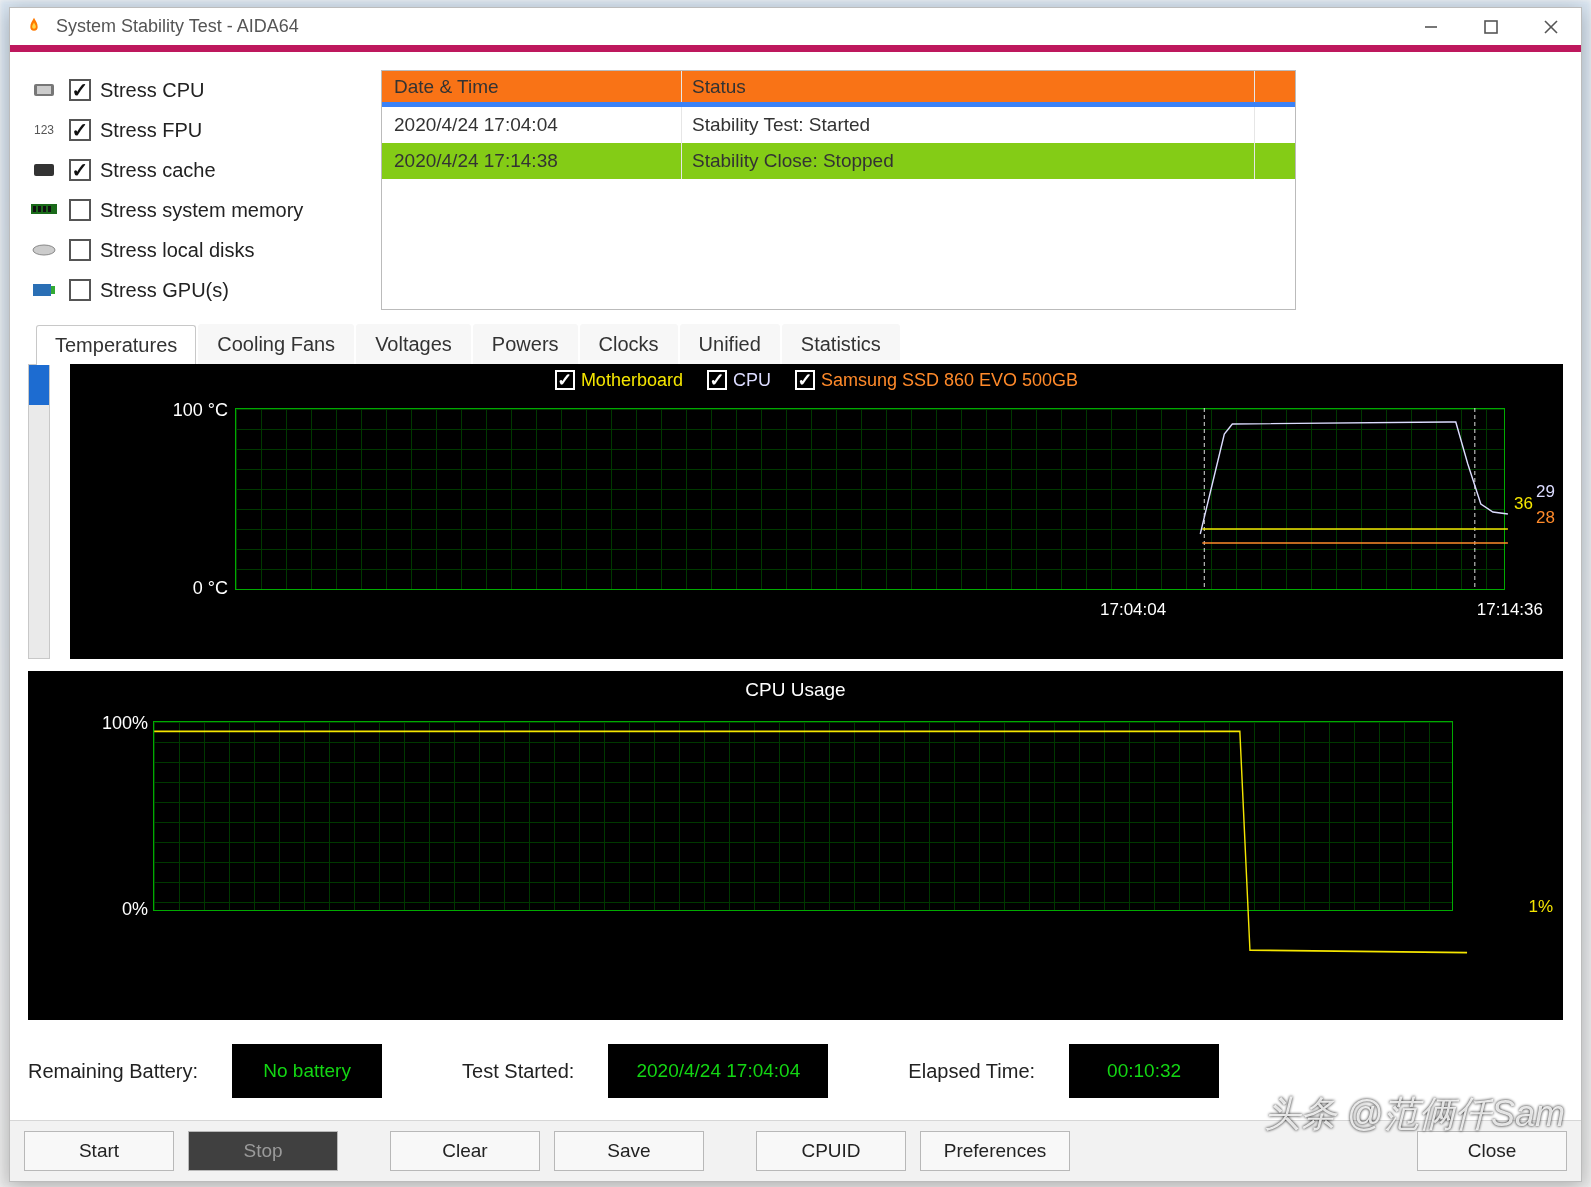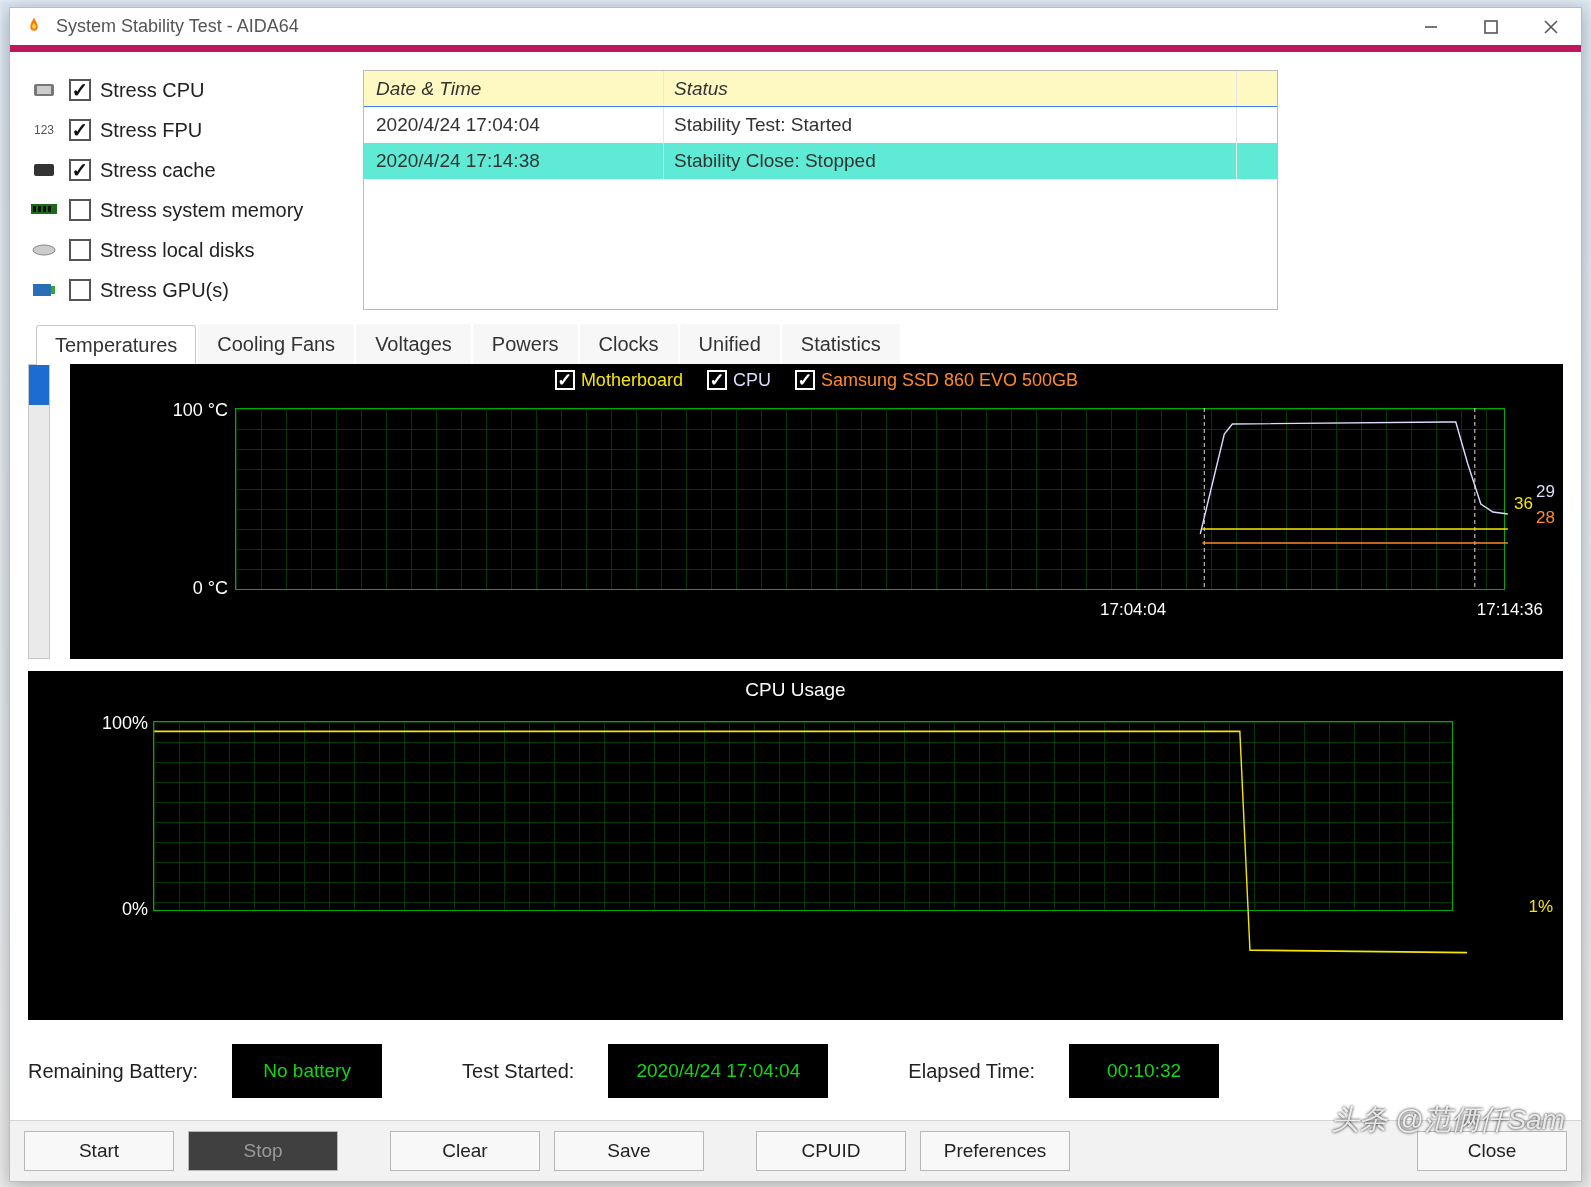--- a/index.html
+++ b/index.html
@@ -54,20 +54,21 @@
     padding: 18px 18px 0 18px;
     display: flex;
     flex-direction: column;
     background: #fff;
     overflow: hidden;
   }
 
   
   .top-row {
     display: flex;
+    gap: 18px;
     align-items: flex-start;
     margin-bottom: 14px;
   }
   .stress-list { width: 335px; }
   .stress-item {
     display: flex; align-items: center;
     gap: 9px; height: 40px;
     font-size: 20px; color: #222;
   }
   .stress-icon {
@@ -81,22 +82,22 @@
     cursor: pointer;
   }
   .cb.checked::before { content: "✓"; font-weight: bold; }
 
   .log-table {
     border: 1px solid #bbb; flex: 0 0 915px;
     height: 240px;
     font-size: 19px;
   }
   .log-row { display: flex; height: 36px; align-items: center; }
-  .log-row.header { background: #fef9c3; border-bottom: 1px solid #3b82f6; font-weight: 400; font-style: italic; }
-  .log-row.alt { background: #5eead4; }
+  .log-row.header { background: #f97316; border-bottom: 5px solid #3b82f6; font-weight: 400; }
+  .log-row.alt { background: #84cc16; }
   .log-c1 { width: 300px; padding-left: 12px; border-right: 1px solid #e6e6e6; height:100%; display:flex; align-items:center;}
   .log-c2 { flex:1; padding-left: 10px; border-right: 1px solid #e6e6e6; height:100%; display:flex; align-items:center;}
   .log-c3 { width: 40px; height:100%; }
 
   
   .tabstrip {
     display: flex; align-items: flex-end;
     margin-bottom: 0;
     margin-left: 8px;
   }
@@ -198,21 +199,21 @@
     border: 1px solid #b8b8b8;
     font-size: 19px;
     cursor: pointer;
     color: #222;
   }
   .btn.disabled { color: #9a9a9a; background: #404040; }
   .spacer { flex: 1; }
 
   .watermark {
     position: absolute; right: 16px; bottom: 42px;
-    font-size: 28px; color: rgba(255,255,255,.85);
+    font-size: 36px; color: rgba(255,255,255,.85);
     text-shadow: 0 0 3px #000;
     font-style: italic;
     mix-blend-mode: normal;
   }
 
   svg.line { position: absolute; left: 0; top: 0; width: 100%; height: 100%; pointer-events: none; }
 </style>
 </head>
 <body>
 

